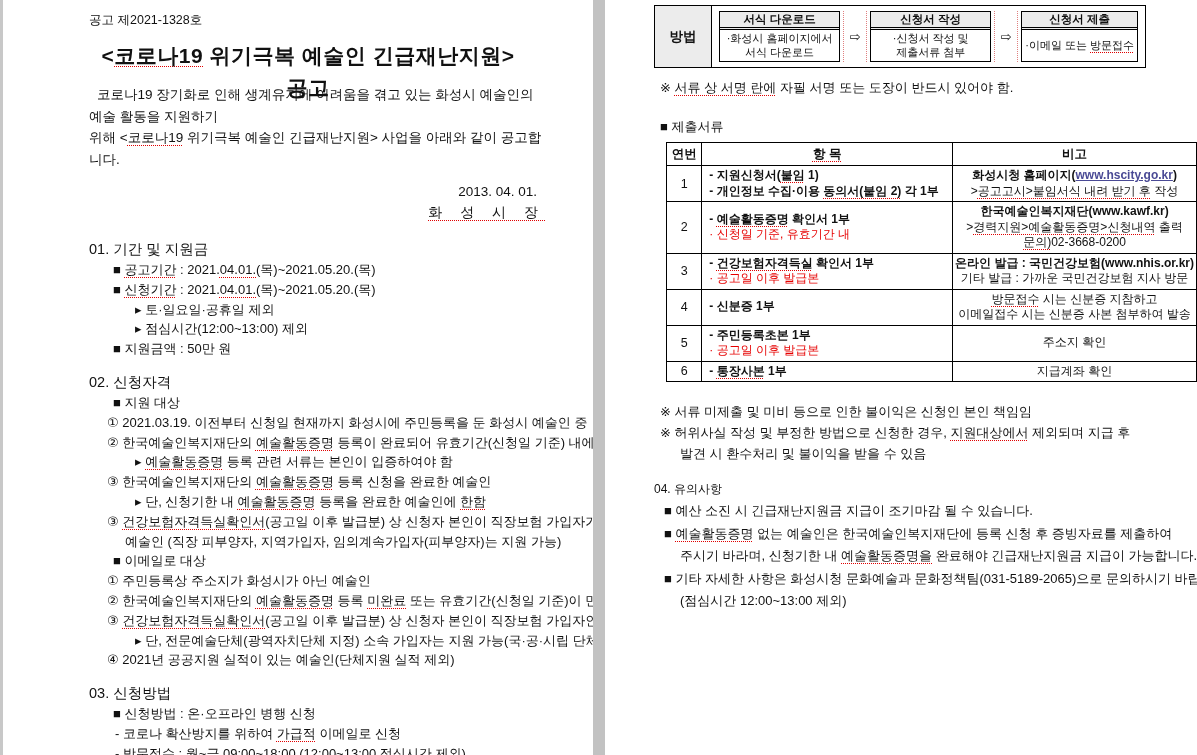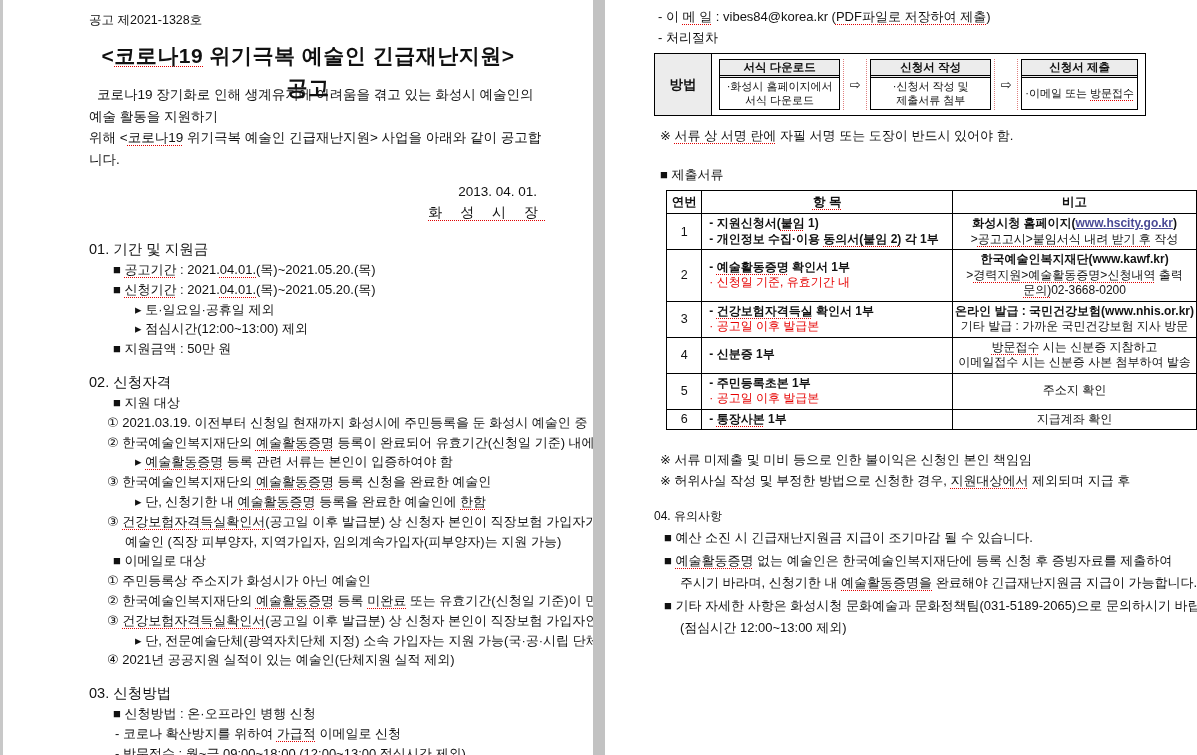--- a/index.html
+++ b/index.html
@@ -124,25 +124,20 @@
         <div class="ln h">03. 신청방법</div>
         <div class="ln b">■ 신청방법 : 온·오프라인 병행 신청</div>
         <div class="ln d">- 코로나 확산방지를 위하여 <span class="sq">가급적</span> 이메일로 신청</div>
         <div class="ln d">- <span class="sq">방문접수</span> : 월~금 09:00~18:00 (12:00~13:00 점심시간 제외)</div>
       </div>
   </div>
 
   <div class="page-gap"></div>
 
   <div class="page page-right">
-    <div class="pr-top">
-
-    <div class="pr-ln r0">- 이 <span class="sq">메 일</span> : vibes84@korea.kr (<span class="sq">PDF파일로 저장하여 제출</span>)</div>
-        <div class="pr-ln r0">- 처리절차</div>
-      </div>
 
     <div class="proc">
       <div class="proc-label">방법</div>
       <div class="proc-flow">
         <div class="pstep">
           <div class="pstep-t">서식 다운로드</div>
           <div class="pstep-b">
             <div>·화성시 홈페이지에서</div>
             <div>서식 다운로드</div>
           </div>
@@ -240,20 +235,21 @@
             <div>지급계좌 확인</div>
           </td>
         </tr>
       </tbody>
     </table>
 
     <div class="notes-after">
 
     <div class="pr-ln st2">※ 서류 미제출 및 미비 등으로 인한 불이익은 신청인 본인 책임임</div>
         <div class="pr-ln st2">※ 허위사실 작성 및 부정한 방법으로 신청한 경우, <span class="sq">지원대상에서</span> 제외되며 지급 후</div>
+        <div class="pr-ln cc2">발견 시 환수처리 및 불이익을 받을 수 있음</div>
       </div>
 
     <div class="h4">04. 유의사항</div>
     <div>
 
     <div class="ln4 b4">■ 예산 소진 시 긴급재난지원금 지급이 조기마감 될 수 있습니다.</div>
         <div class="ln4 b4">■ <span class="sq">예술활동증명</span> 없는 예술인은 한국예술인복지재단에 등록 신청 후 증빙자료를 제출하여</div>
         <div class="ln4 c4">주시기 바라며, 신청기한 내 <span class="sq">예술활동증명을</span> 완료해야 긴급재난지원금 지급이 가능합니다.</div>
         <div class="ln4 b4">■ 기타 자세한 사항은 화성시청 문화예술과 문화정책팀(031-5189-2065)으로 문의하시기 바랍니다.</div>
         <div class="ln4 c4">(점심시간 12:00~13:00 제외)</div>

